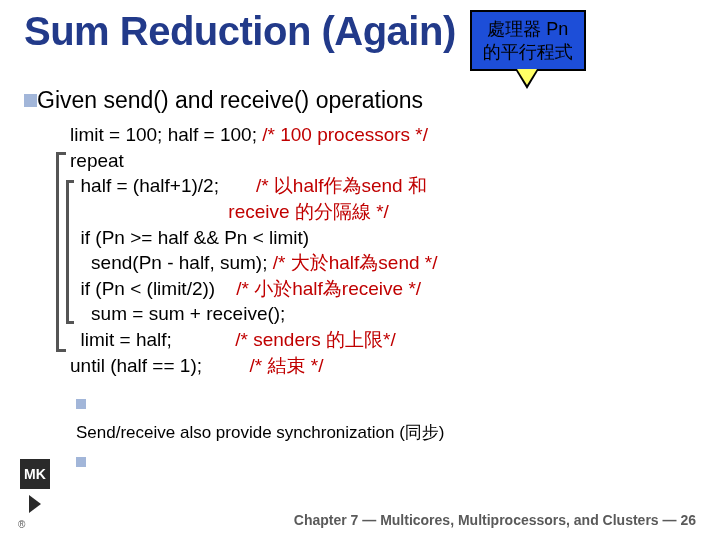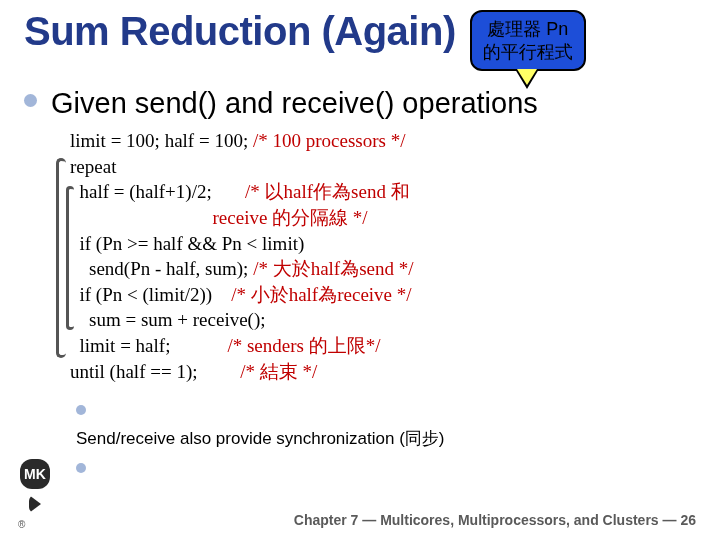--- a/index.html
+++ b/index.html
@@ -1,15 +1,15 @@
 <!DOCTYPE html>
 <html><head>
 <meta charset="utf-8">
 <style>
-  * { box-sizing: border-box; margin: 0; padding: 0; border-radius: 12px; }
+  * { box-sizing: border-box; margin: 0; padding: 0; }
   html, body { width: 720px; height: 540px; font-family: Arial, "Microsoft JhengHei", sans-serif; background: #fff; overflow: hidden; }
   .slide { position: relative; width: 720px; height: 540px; padding: 10px 24px 0 24px; }
   .title-row { display: flex; align-items: flex-start; gap: 14px; }
   .title { font-size: 40px; font-weight: 700; color: #223a8a; letter-spacing: -0.5px; line-height: 1.05; }
   .callout {
     position: relative;
     background: #1d4ed8;
     border: 2px solid #000;
     padding: 6px 10px;
     font-size: 18px;
@@ -32,26 +32,26 @@
     content: "";
     position: absolute;
     left: calc(40% - 2px);
     bottom: -20px;
     width: 0; height: 0;
     border-left: 12px solid transparent;
     border-right: 12px solid transparent;
     border-top: 20px solid #000;
   }
   .body { margin-top: 16px; }
-  .bul1 { display: flex; align-items: flex-start; gap: 14px; font-size: 29px; color: #000; margin-bottom: 8px; }
+  .bul1 { display: flex; align-items: flex-start; font-size: 23px; color: #000; margin-bottom: 8px; }
   .sq { width: 13px; height: 13px; background: #a2b6d9; margin-top: 7px; flex: 0 0 13px; }
   .sq-small { width: 10px; height: 10px; background: #a2b6d9; margin-top: 7px; flex: 0 0 10px; }
   .code-wrap { position: relative; margin: 4px 0 14px 46px; }
   .code {
-    font-family: Liberation Serif, serif;
+    font-family: Liberation Sans, sans-serif;
     font-size: 19px;
     line-height: 1.35;
     white-space: pre;
     color: #000;
   }
   .code .cm { color: #c00000; }
   
   .bracket {
     position: absolute;
     border-left: 3px solid #555;

